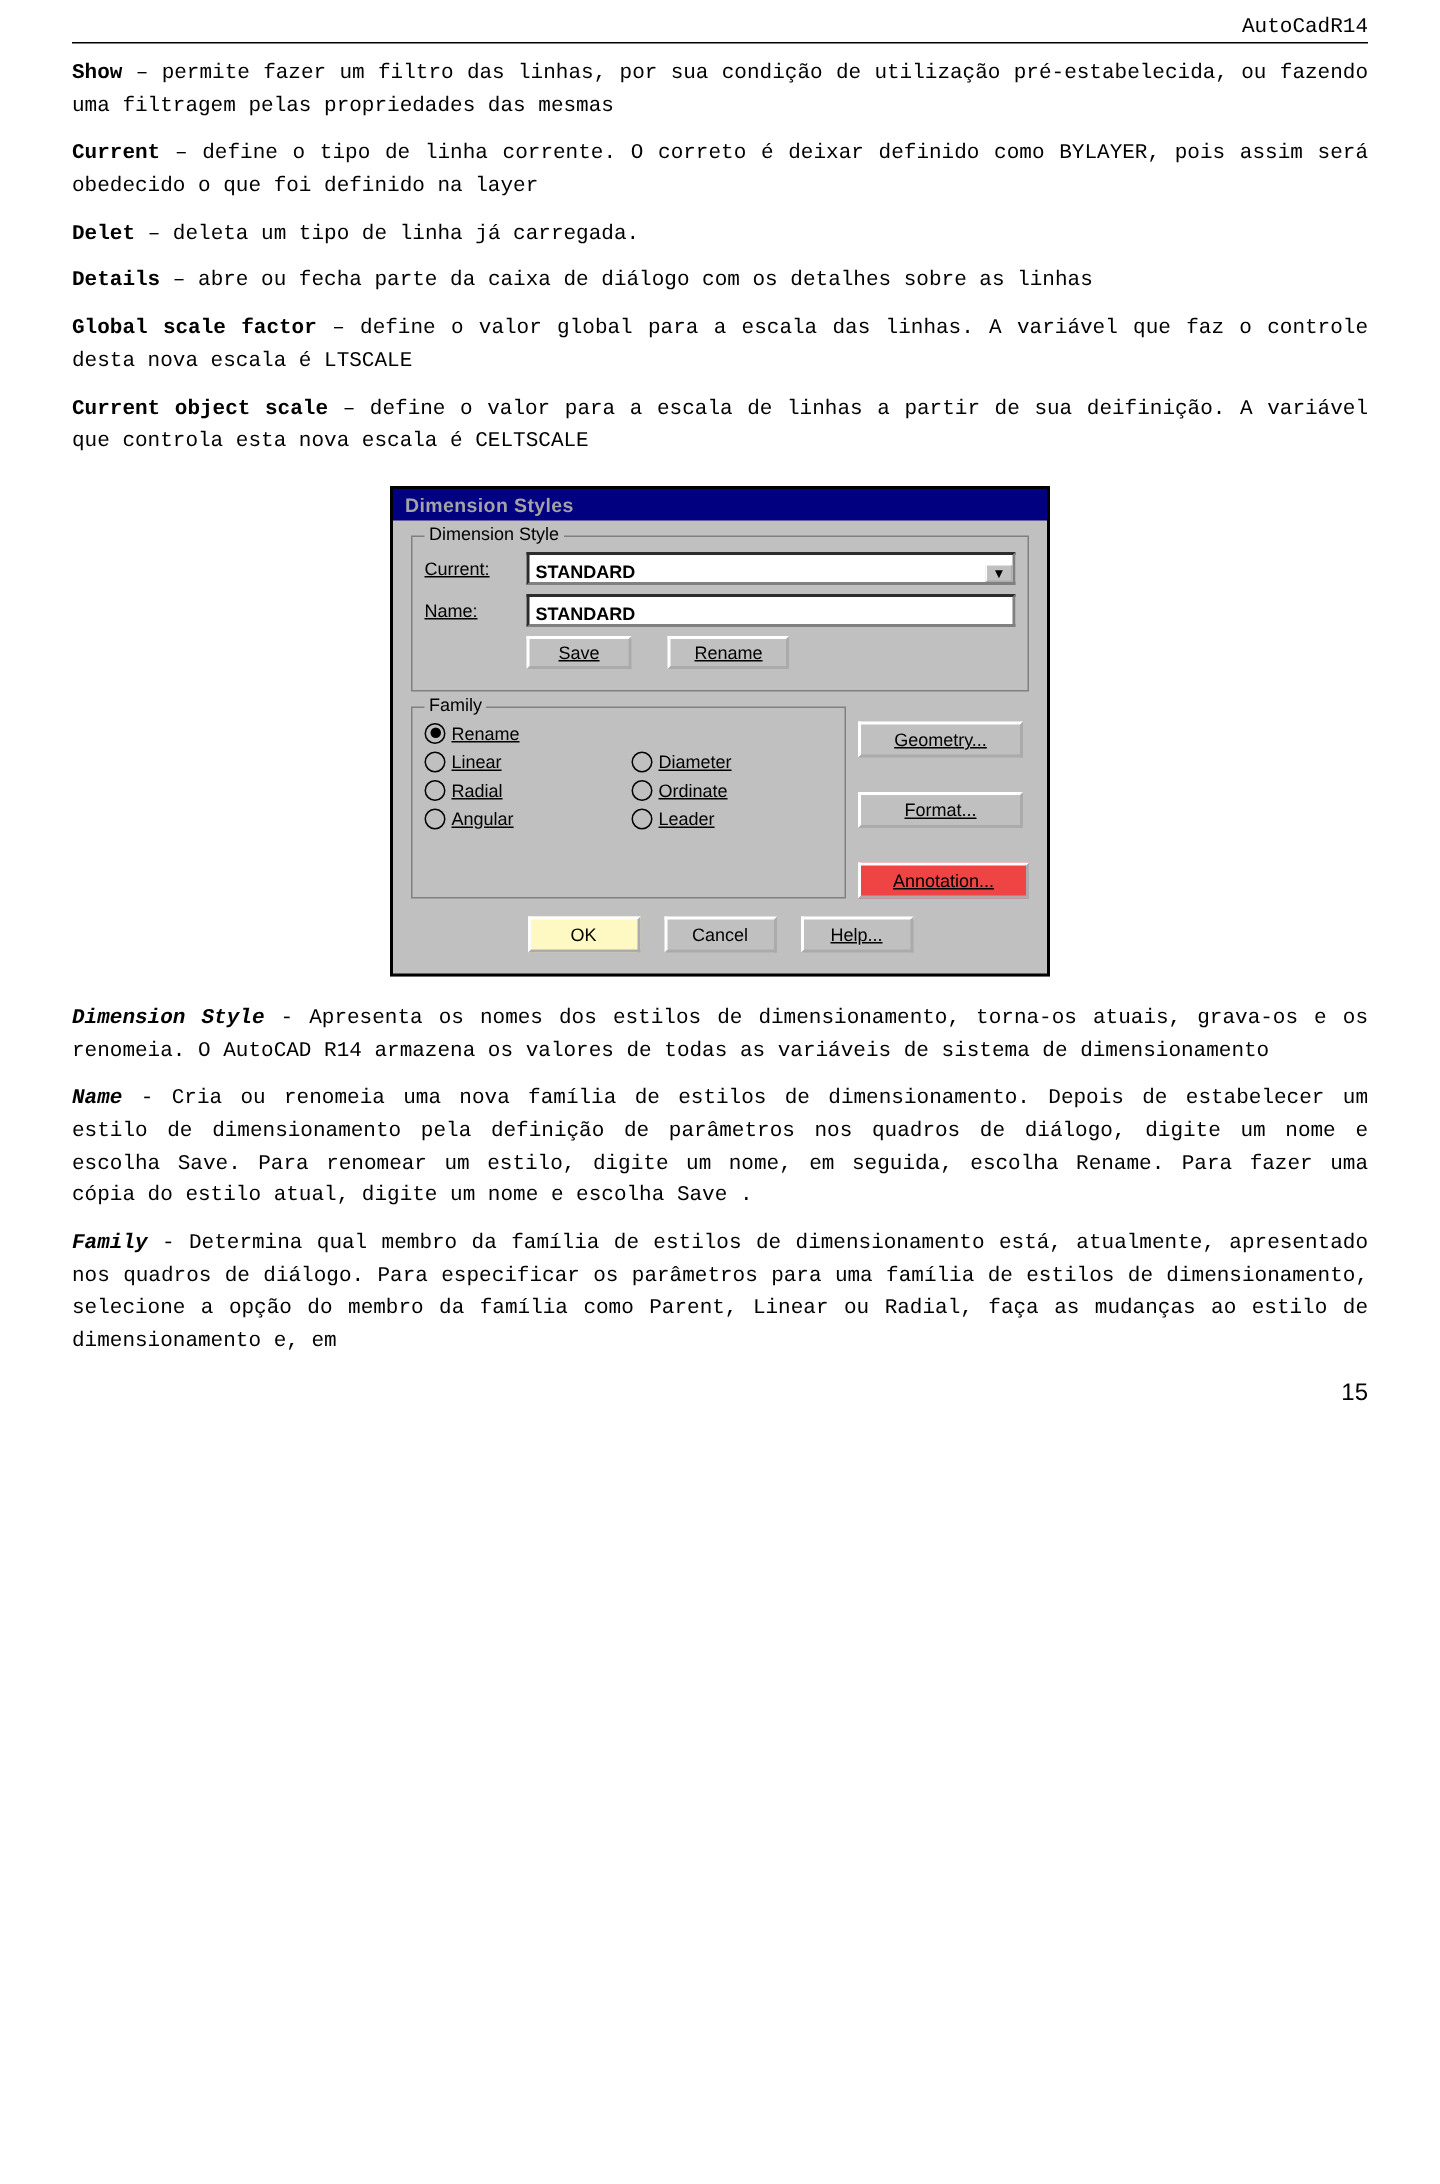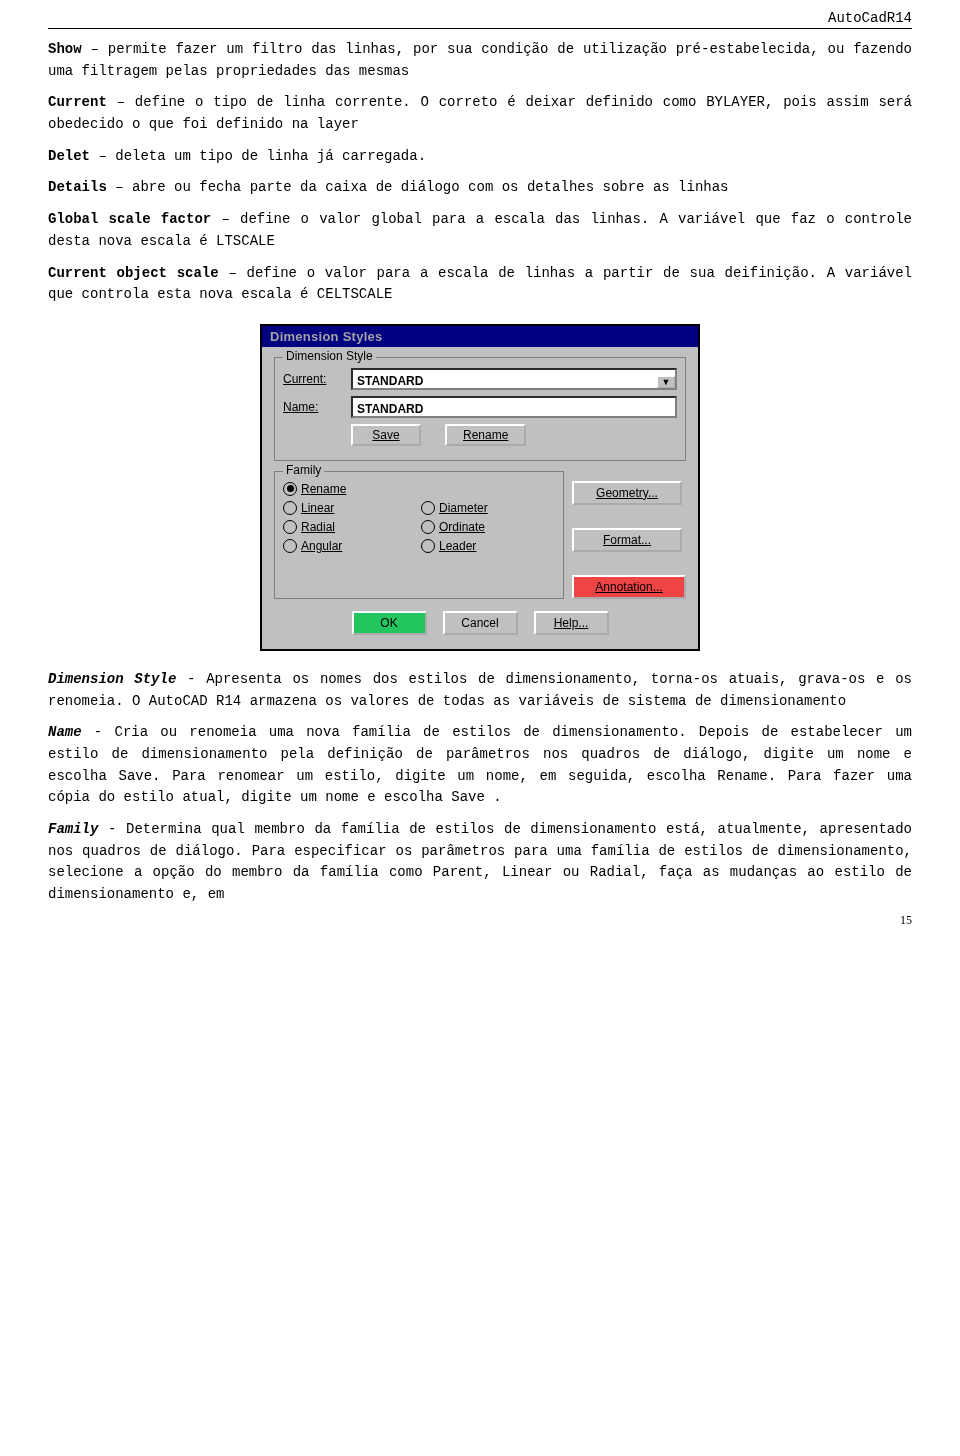--- a/index.html
+++ b/index.html
@@ -190,24 +190,24 @@
       font-size: 12px;
       font-family: Arial, Helvetica, sans-serif;
       cursor: pointer;
       width: 75px;
       text-align: center;
     }
 
     
     .page-number {
       position: absolute;
-      bottom: 28px;
+      bottom: 18px;
       right: 48px;
-      font-size: 12px;
-      font-family: Liberation Serif, serif;
+      font-size: 16px;
+      font-family: Liberation Sans, sans-serif;
     }
 
     .para-spacing {
       margin-bottom: 10px;
     }
 
     .field-dropdown-row {
       display: flex;
       align-items: center;
       margin-bottom: 6px;
@@ -361,21 +361,21 @@
 
           <div style="display:flex; flex-direction:column; gap:23px; justify-content:flex-start; padding-top:10px;">
             <button class="side-button" style="background:#c0c0c0; border:2px outset #fff; padding:3px 10px; font-size:12px; font-family:Arial,sans-serif; cursor:pointer; width:110px; text-align:center; text-decoration:underline;">Geometry...</button>
             <button class="side-button" style="background:#c0c0c0; border:2px outset #fff; padding:3px 10px; font-size:12px; font-family:Arial,sans-serif; cursor:pointer; width:110px; text-align:center; text-decoration:underline;">Format...</button>
             <button class="side-button" style="background:#ef4444; border:2px outset #fff; padding:3px 10px; font-size:12px; font-family:Arial,sans-serif; cursor:pointer; width:114px; text-align:center; text-decoration:underline;">Annotation...</button>
           </div>
 
         </div>
 
         <div class="bottom-buttons">
-          <button class="bottom-btn" style="background:#22c55e; border:2px outset #fff; padding:3px 0; font-size:12px; font-family:Arial,sans-serif; cursor:pointer; width:75px; text-align:center;">OK</button>
+          <button class="bottom-btn" style="background:#fef9c3; border:2px outset #fff; padding:3px 0; font-size:12px; font-family:Arial,sans-serif; cursor:pointer; width:75px; text-align:center;">OK</button>
           <button class="bottom-btn" style="background:#c0c0c0; border:2px outset #fff; padding:3px 0; font-size:12px; font-family:Arial,sans-serif; cursor:pointer; width:75px; text-align:center;">Cancel</button>
           <button class="bottom-btn" style="background:#c0c0c0; border:2px outset #fff; padding:3px 0; font-size:12px; font-family:Arial,sans-serif; cursor:pointer; width:75px; text-align:center; text-decoration:underline;">Help...</button>
         </div>
 
       </div>
     </div>
   </div>
 
   <p class="body-text para-spacing">
     <i><b>Dimension Style</b></i><span> - Apresenta os nomes dos estilos de dimensionamento, torna-os atuais, grava-os e os renomeia. O AutoCAD R14 armazena os valores de todas as variáveis de sistema de dimensionamento</span>

